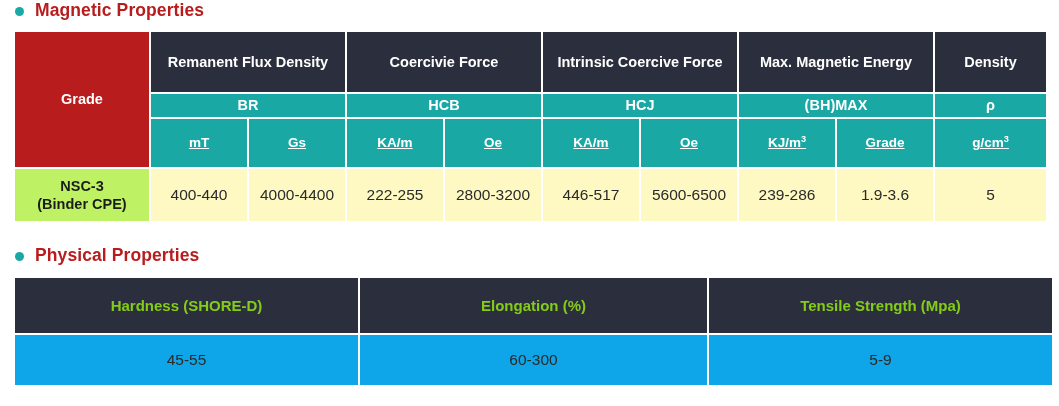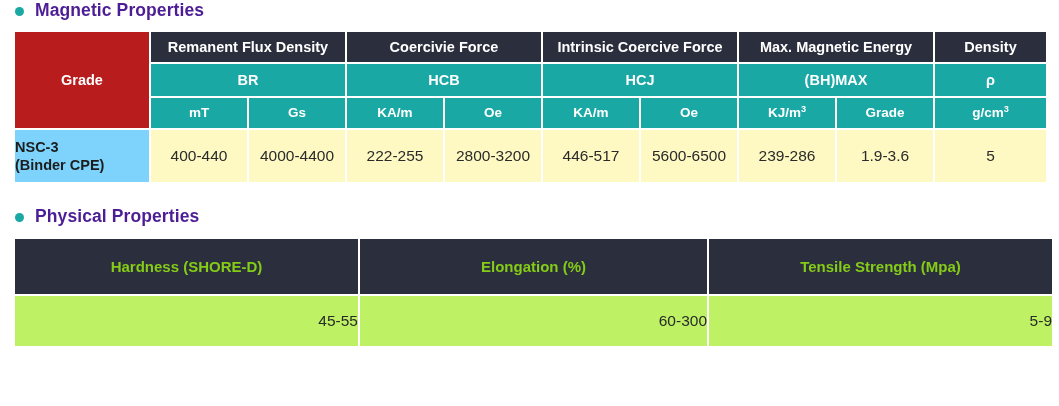--- a/index.html
+++ b/index.html
@@ -35,21 +35,21 @@
     height: 9px;
     border-radius: 50%;
     background: #1aa8a5;
     flex: 0 0 auto;
     position: relative;
     top: 1px;
   }
   .section-title {
     font-size: 17.5px;
     font-weight: bold;
-    color: #4c1d95;
+    color: #b91c1c;
     letter-spacing: 0.1px;
     white-space: nowrap;
   }
 
   
   .tbl {
     border-collapse: separate;
     border-spacing: 2px;
     table-layout: fixed;
     width: 1033px;
@@ -89,60 +89,61 @@
   .cell-grade {
     background: #b91c1c;
     color: #ffffff;
     font-weight: bold;
     text-align: center;
     vertical-align: middle;
     font-size: 14.5px;
     line-height: 1.25;
   }
   .row-label {
-    background: #7dd3fc;
+    background: #bef264;
     color: #1c1c1c;
     font-weight: bold;
+    text-align: center;
     vertical-align: middle;
     font-size: 14.5px;
     line-height: 1.25;
     height: 52px;
   }
   .row-value {
     background: #fef9c3;
     color: #2a2a2a;
     font-weight: normal;
     text-align: center;
     vertical-align: middle;
     font-size: 15.5px;
     height: 52px;
   }
 
-  .h-group { height: 30px; }
-  .h-symbol { height: 32px; }
-  .h-unit { height: 30px; }
+  .h-group { height: 60px; }
+  .h-symbol { height: 23px; }
+  .h-unit { height: 48px; text-decoration: underline; }
 
   
   #physical-section { margin-top: 22px; }
   #physical-table { margin-top: 10px; }
 
   .phys-head {
     background: #2b2f3d;
     color: #84cc16;
     font-weight: bold;
     font-size: 15px;
     text-align: center;
     vertical-align: middle;
     height: 55px;
   }
   .phys-val {
-    background: #bef264;
+    background: #0ea5e9;
     color: #2a2a2a;
     font-size: 15.5px;
-    text-align: right;
+    text-align: center;
     vertical-align: middle;
     height: 50px;
   }
 
   sup {
     font-size: 0.68em;
     vertical-align: super;
     line-height: 0;
   }
 </style>

